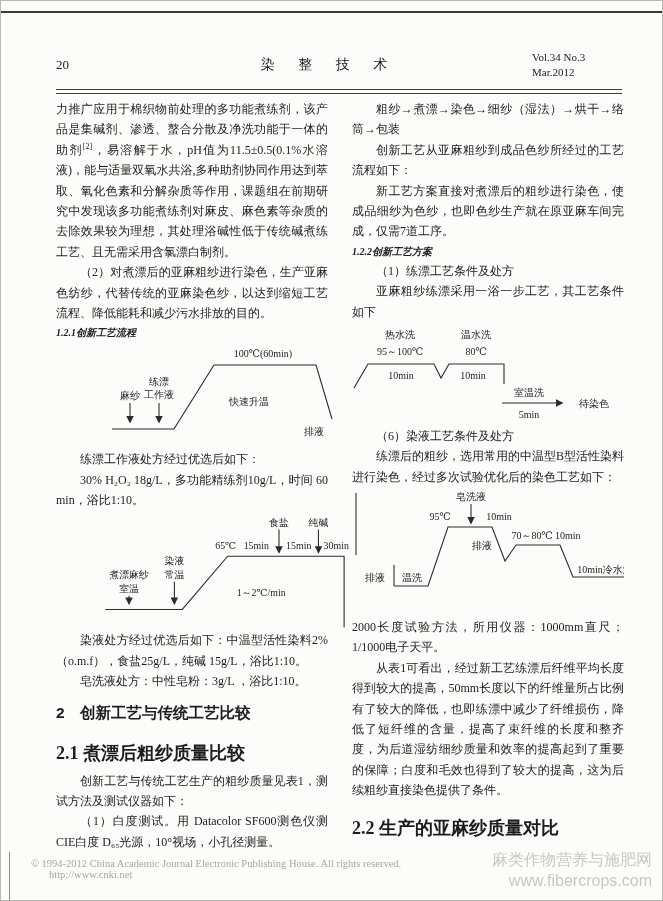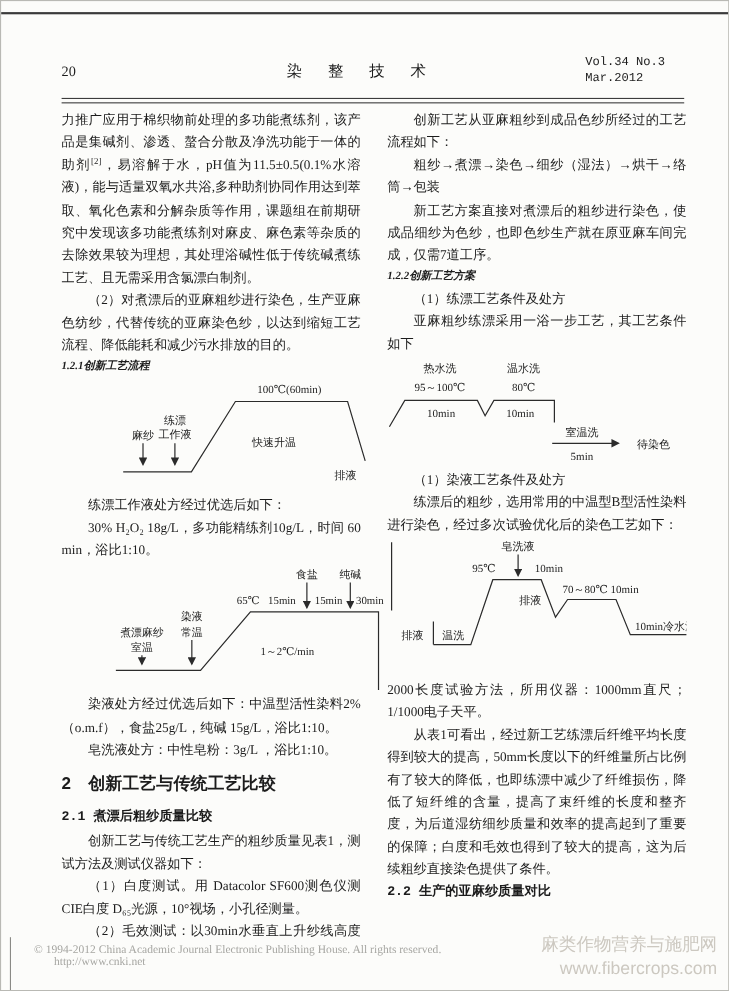--- a/index.html
+++ b/index.html
@@ -6,35 +6,35 @@
   .page{position:relative;width:663px;height:901px;background:#fcfcfa;border:1px solid #b9b9b4;
         box-sizing:border-box;overflow:hidden;color:#1c1c1c;}
   .scan-topline{position:absolute;top:10px;left:0;right:0;height:2px;background:#3a3a3a;}
   .scan-leftline{position:absolute;left:8px;bottom:0;width:1px;height:48px;background:#8a8a86;}
 
   
   .header{position:absolute;top:44px;left:55px;right:40px;height:40px;
           display:flex;align-items:center;justify-content:space-between;font-size:12px;}
   .hdr-page{width:70px;font-size:13px;}
   .hdr-title{flex:1;text-align:center;font-size:14px;letter-spacing:10px;}
-  .hdr-vol{width:90px;text-align:left;font-size:11px;line-height:1.35;font-family:Liberation Mono, monospace;}
+  .hdr-vol{width:90px;text-align:left;font-size:11px;line-height:1.35;}
   .hdr-rule{position:absolute;top:88px;left:55px;right:40px;height:3px;
             border-top:1px solid #3c3c3c;border-bottom:1px solid #3c3c3c;}
 
   
   .content{position:absolute;top:98px;left:55px;right:38px;bottom:46px;
            display:flex;gap:24px;overflow:hidden;}
   .col{flex:1;min-width:0;font-size:12px;line-height:1.7;}
   .para{margin:0;text-indent:2em;text-align:justify;}
   .para.noindent{text-indent:0;}
   .h-italic{margin:1px 0;font-style:italic;font-weight:bold;text-indent:0;font-size:10px;}
   .h-section{margin:8px 0 6px 0;font-weight:bold;font-size:15.5px;
              font-family:"Liberation Sans","DejaVu Sans",sans-serif;text-indent:0;}
-  .h-sub{margin:0 0 2px 0;font-weight:bold;font-size:12px;
-         font-family:Liberation Mono, monospace;text-indent:0;}
+  .h-sub{margin:12px 0 2px 0;font-weight:bold;font-size:18px;
+         font-family:Liberation Serif, serif;text-indent:0;}
   sup{font-size:8px;}
 
   
   .diag{display:block;margin:2px 0;}
   .diag text{font-size:10px;fill:#1c1c1c;font-family:"Liberation Serif","DejaVu Serif",serif;}
   .diag polyline,.diag line,.diag path{stroke:#2b2b2b;stroke-width:1.1;fill:none;}
 
   
   .footer{position:absolute;left:30px;right:14px;bottom:20px;font-size:10.5px;color:#a6a6a2;
           display:flex;justify-content:space-between;white-space:nowrap;flex-direction:column;}
@@ -113,42 +113,42 @@
 
       <p class="h-section">2　创新工艺与传统工艺比较</p>
       <p class="h-sub">2.1 煮漂后粗纱质量比较</p>
       <p class="para">创新工艺与传统工艺生产的粗纱质量见表1，测试方法及测试仪器如下：</p>
       <p class="para">（1）白度测试。用 Datacolor SF600测色仪测CIE白度 D₆₅光源，10°视场，小孔径测量。</p>
       <p class="para">（2）毛效测试：以30min水垂直上升纱线高度（cm）表示。</p>
 
     </div>
 
     <div class="col">
+      <p class="para">粗纱→煮漂→染色→细纱（湿法）→烘干→络筒→包装</p>
       <p class="para">创新工艺从亚麻粗纱到成品色纱所经过的工艺流程如下：</p>
-      <p class="para">粗纱→煮漂→染色→细纱（湿法）→烘干→络筒→包装</p>
       <p class="para">新工艺方案直接对煮漂后的粗纱进行染色，使成品细纱为色纱，也即色纱生产就在原亚麻车间完成，仅需7道工序。</p>
       <p class="h-italic">1.2.2创新工艺方案</p>
       <p class="para">（1）练漂工艺条件及处方</p>
       <p class="para">亚麻粗纱练漂采用一浴一步工艺，其工艺条件如下</p>
 
       <svg class="diag" width="288" height="100" viewBox="0 0 288 100">
         <polyline points="2,64 16,40 82,40 89,54 97,40 152,40 152,60"></polyline>
         <text x="48" y="14" text-anchor="middle">热水洗</text>
         <text x="48" y="31" text-anchor="middle">95～100℃</text>
         <text x="49" y="55" text-anchor="middle">10min</text>
         <text x="124" y="14" text-anchor="middle">温水洗</text>
         <text x="124" y="31" text-anchor="middle">80℃</text>
         <text x="121" y="55" text-anchor="middle">10min</text>
         <line x1="150" y1="79" x2="210" y2="79" marker-end="url(#arr)"></line>
         <text x="177" y="72" text-anchor="middle">室温洗</text>
         <text x="177" y="94" text-anchor="middle">5min</text>
         <text x="242" y="83" text-anchor="middle">待染色</text>
       </svg>
 
-      <p class="para">（1）染液工艺条件及处方</p>
+      <p class="para">（6）染液工艺条件及处方</p>
       <p class="para">练漂后的粗纱，选用常用的中温型B型活性染料进行染色，经过多次试验优化后的染色工艺如下：</p>
 
       <svg class="diag" width="288" height="126" viewBox="0 0 288 126">
         <line x1="4" y1="4" x2="4" y2="66"></line>
         <text x="23" y="92" text-anchor="middle">排液</text>
         <line x1="42" y1="76" x2="42" y2="97"></line>
         <text x="60" y="92" text-anchor="middle">温洗</text>
         <polyline points="42,97 76,97 96,38 140,38 153,72 164,56 208,56 221,88 286,88"></polyline>
         <text x="119" y="11" text-anchor="middle">皂洗液</text>
         <line x1="119" y1="15" x2="119" y2="34" marker-end="url(#arr)"></line>

